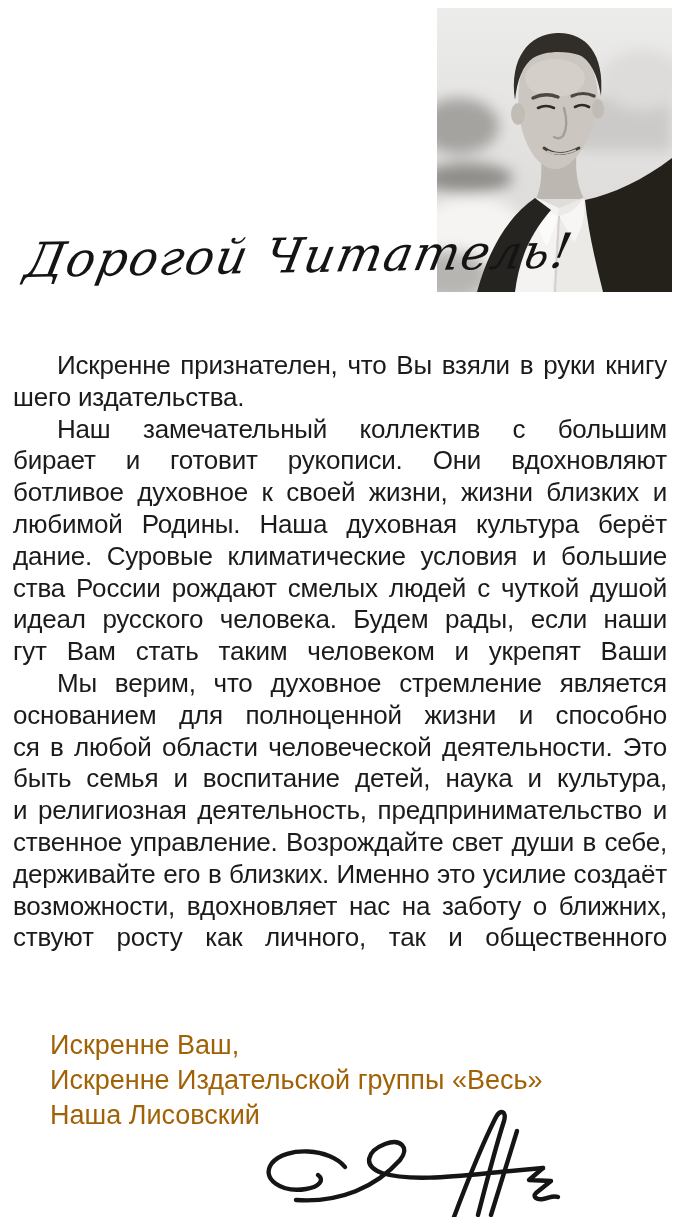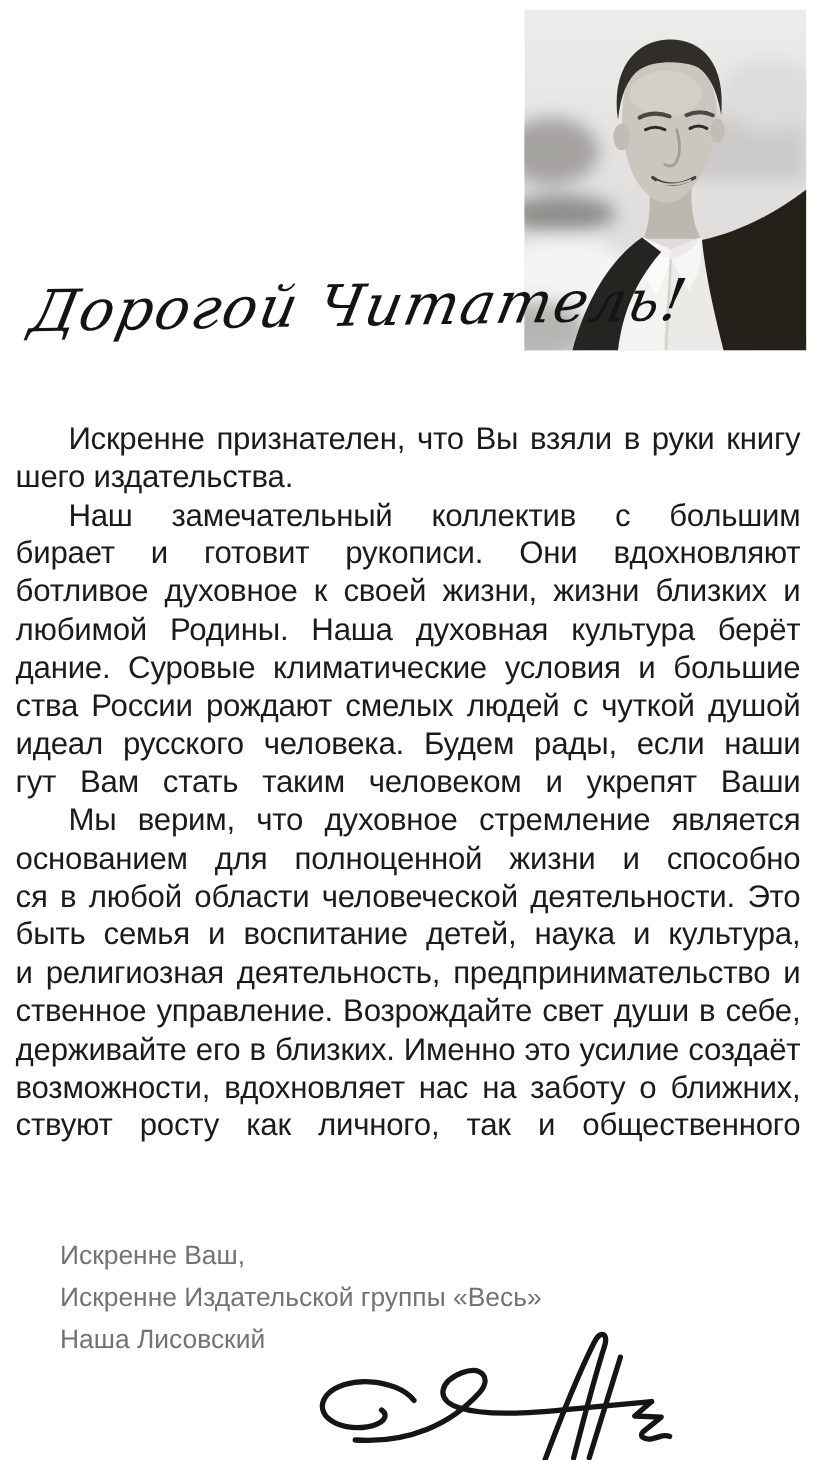--- a/index.html
+++ b/index.html
@@ -17,21 +17,21 @@
   }
   .letter {
     position:absolute; left:13px; top:350px; width:654px;
     font-size:26px; line-height:31.8px; letter-spacing:-0.2px; color:#1b1b1b;
   }
   .letter .line { text-align:justify; text-align-last:justify; height:31.8px; overflow:hidden; }
   .letter .line.indent { text-indent:44px; }
   .letter .line.end { text-align:left; text-align-last:left; }
   .signoff {
     position:absolute; left:50px; top:1028px;
-    font-size:22px; line-height:35px; color:#737373;
+    font-size:27px; line-height:35px; color:#a16207;
   }
   .signature { position:absolute; left:248px; top:1096px; width:340px; height:121px; }
 </style>
 </head>
 <body>
 
 <div class="page">
 
   <div class="portrait">
     <svg viewBox="0 0 235 284" width="235" height="284">

